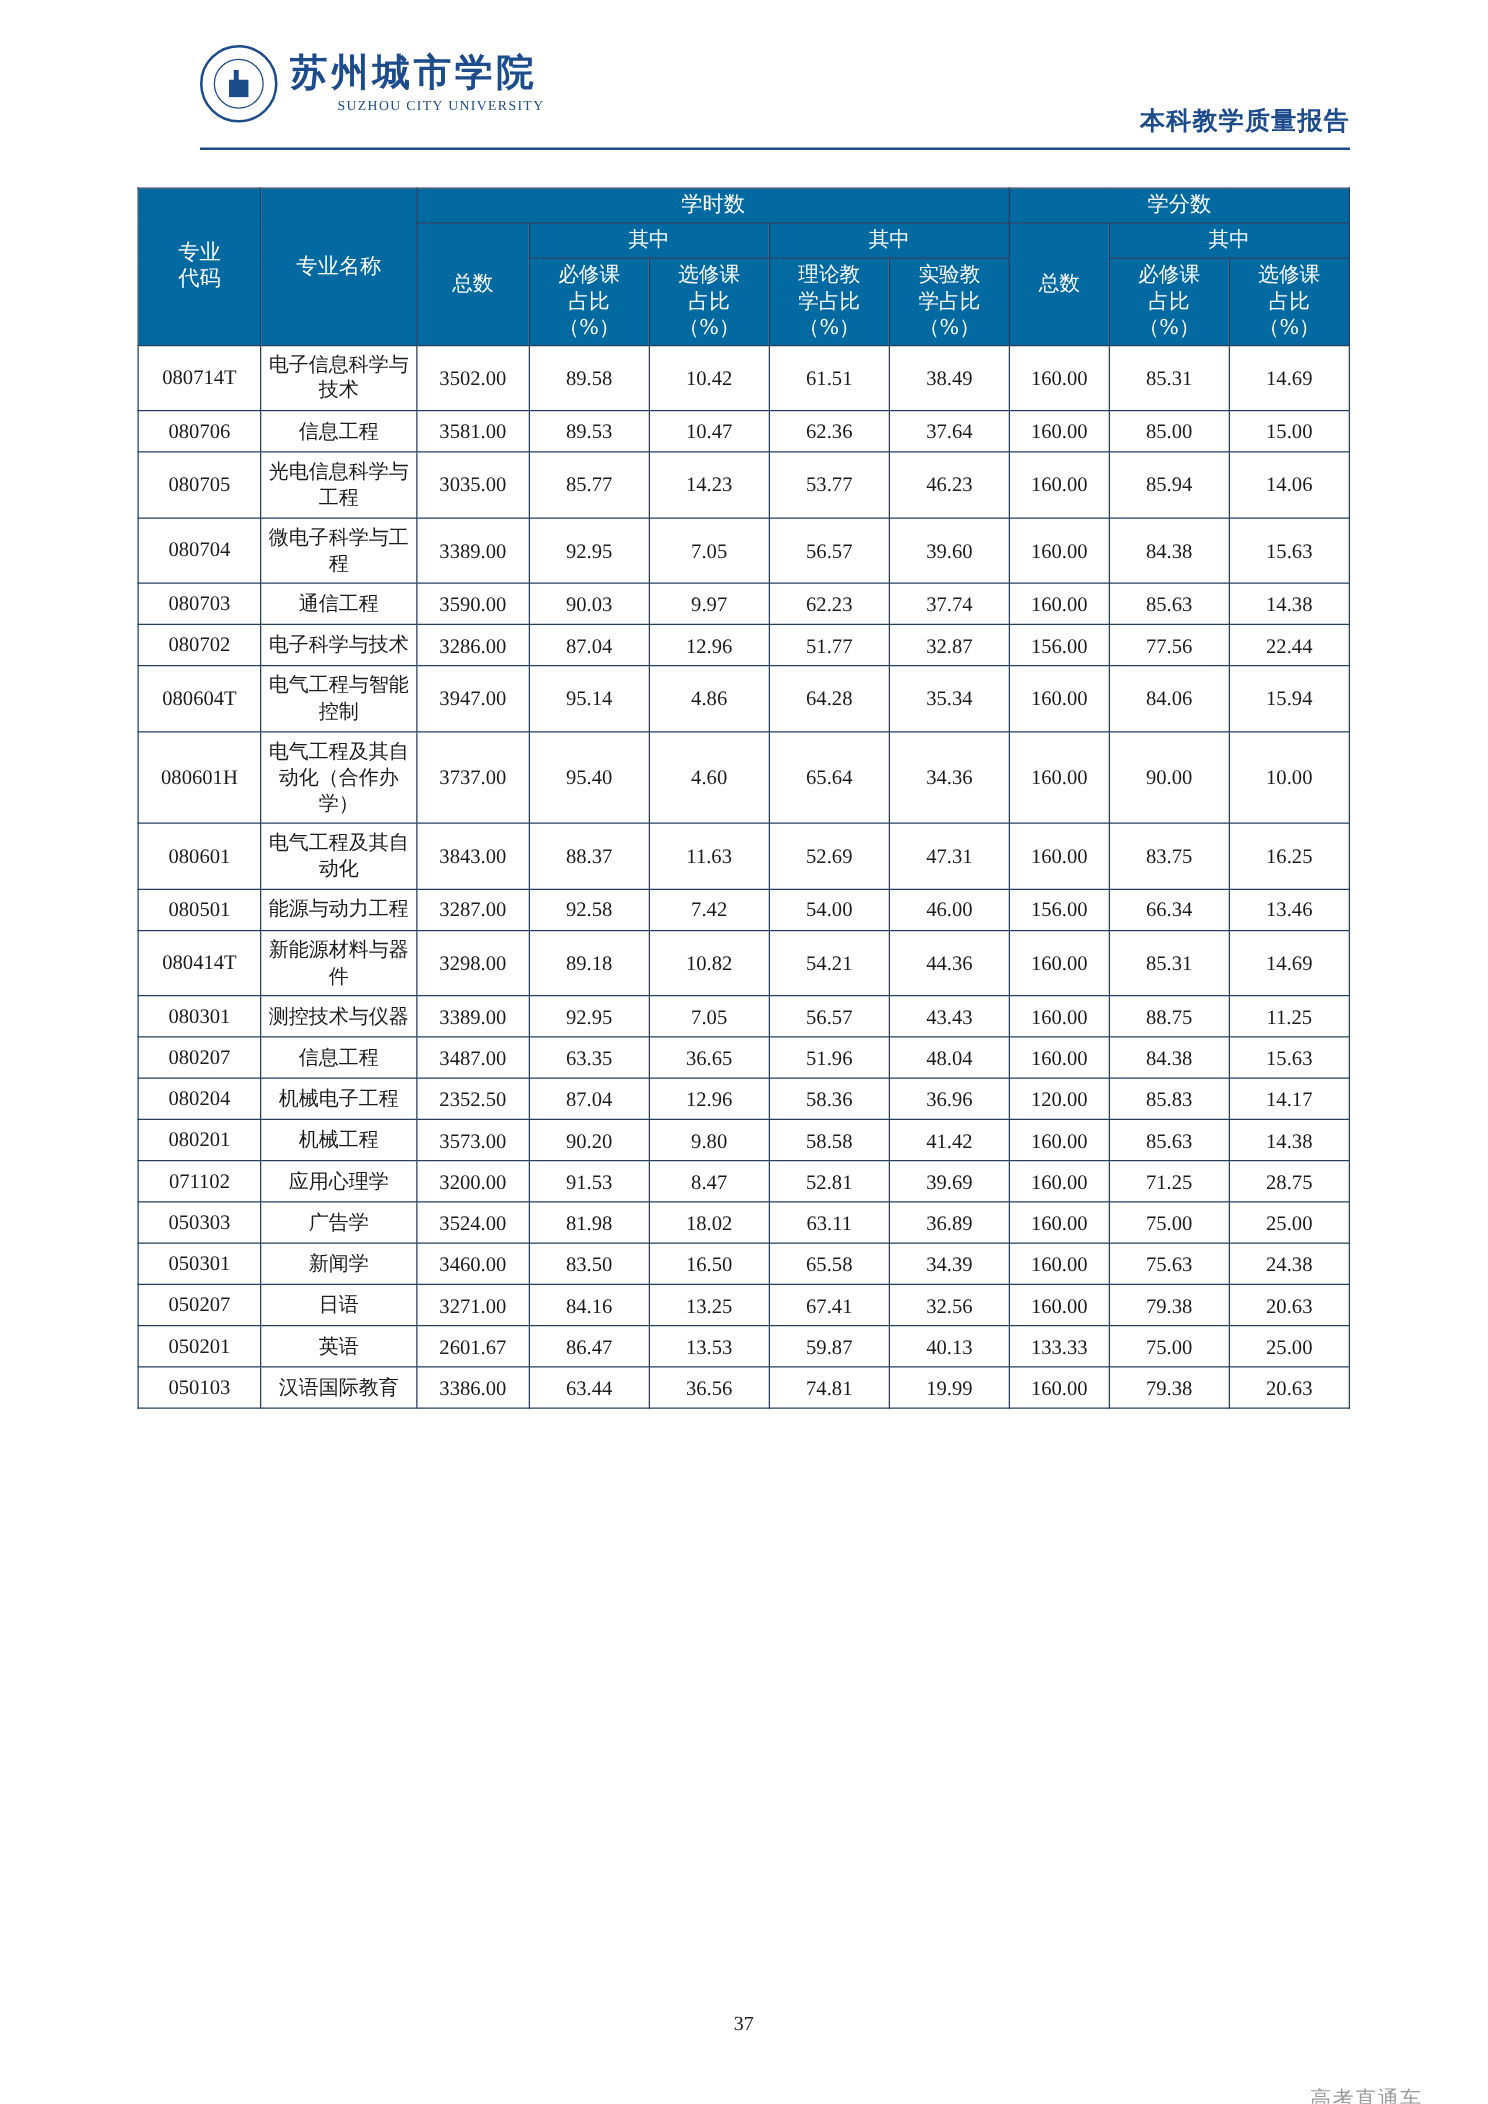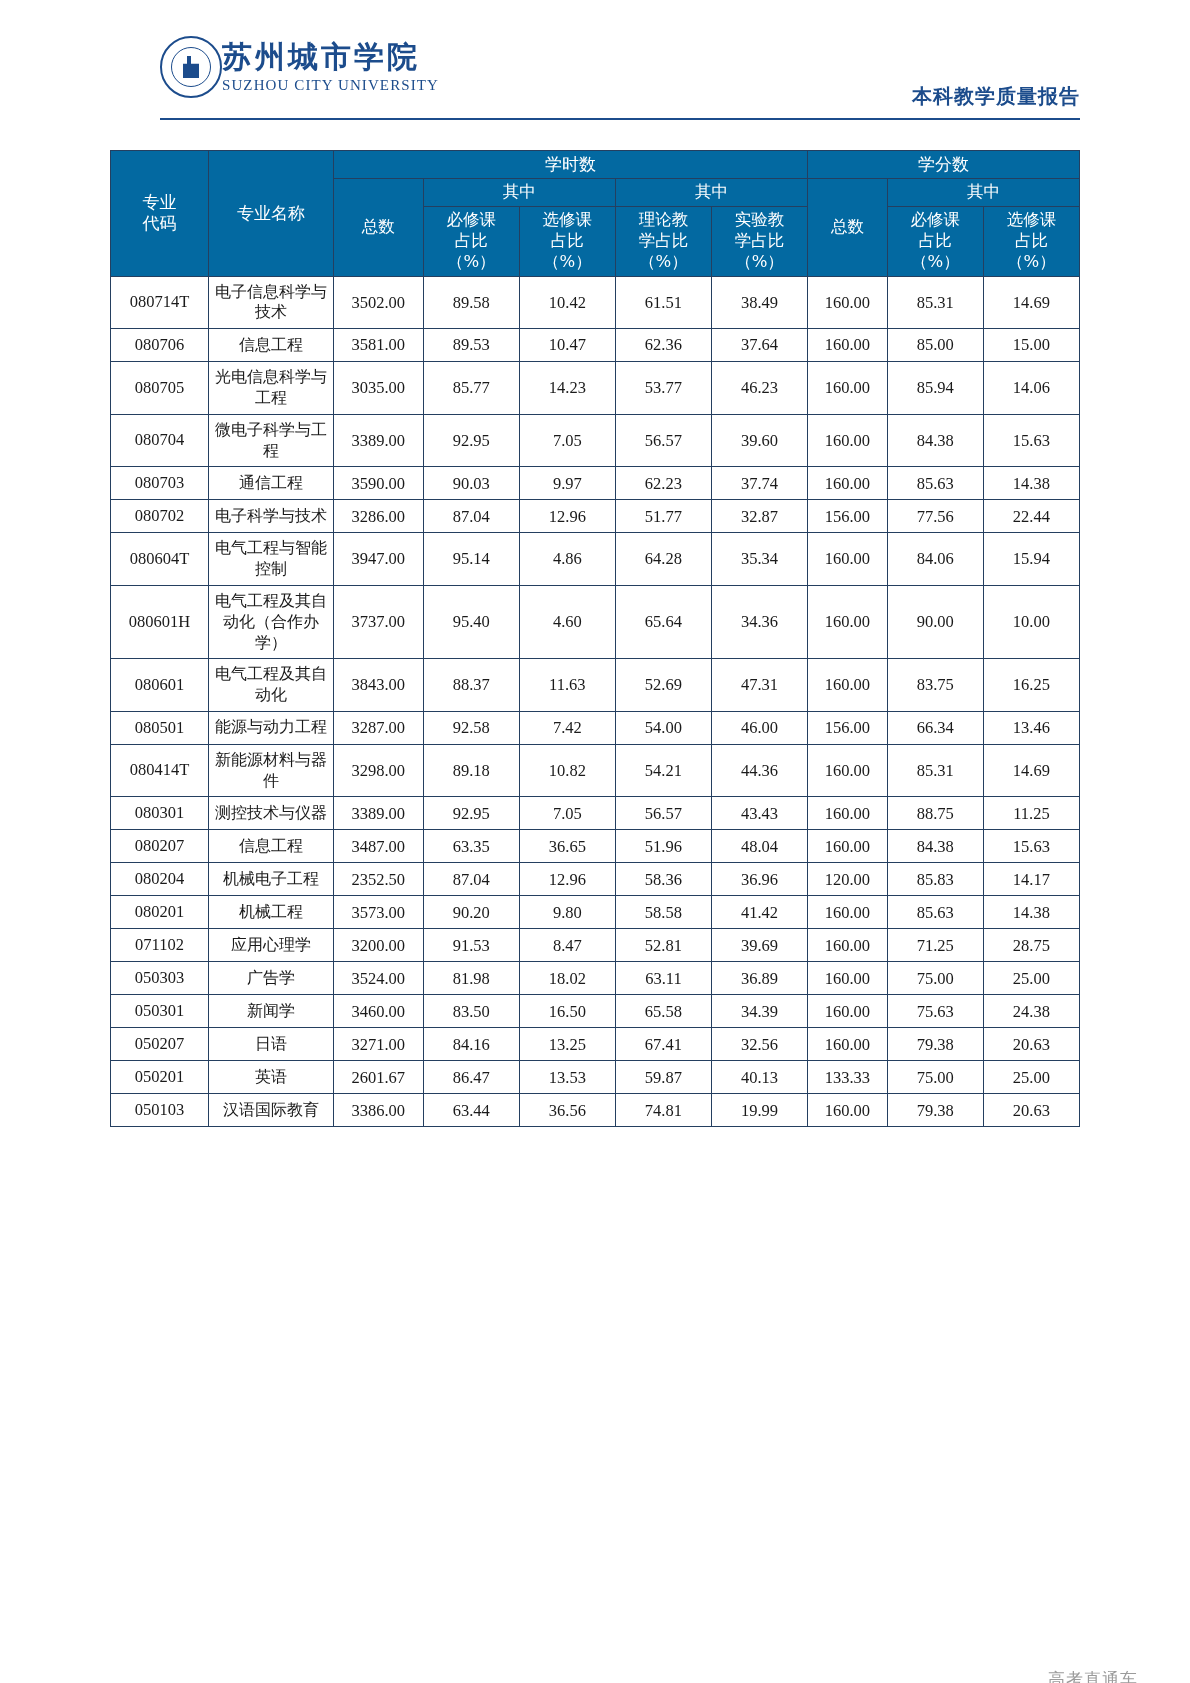--- a/index.html
+++ b/index.html
@@ -27,20 +27,21 @@
     position: relative;
     height: 96px;
     margin: 36px 110px 0 160px;
   }
   .logo-wrap {
     position: absolute;
     left: 0;
     top: 0;
     display: flex;
     align-items: center;
+    gap: 10px;
   }
   .logo-mark {
     width: 62px;
     height: 62px;
     border-radius: 50%;
     border: 2.5px solid #1c4c8c;
     position: relative;
     box-sizing: border-box;
     background: #ffffff;
   }
@@ -75,24 +76,25 @@
   }
   .logo-cn {
     font-size: 30px;
     color: #1c4c8c;
     letter-spacing: 3px;
     font-family: "DejaVu Serif", "Liberation Serif", serif;
     font-weight: bold;
   }
   .logo-en {
     margin-top: 6px;
-    font-size: 15px;
+    font-size: 11px;
     color: #1c4c8c;
     letter-spacing: 1.1px;
     font-family: "Liberation Serif", serif;
+    margin-left: 38px;
   }
   .header-title {
     position: absolute;
     right: 0;
     bottom: 22px;
     font-size: 20px;
     color: #1c4c8c;
     font-weight: bold;
     letter-spacing: 1px;
     font-family: Liberation Sans, sans-serif;
@@ -508,15 +510,16 @@
             <td>74.81</td>
             <td>19.99</td>
             <td>160.00</td>
             <td>79.38</td>
             <td>20.63</td>
           </tr>
         </tbody>
     </table>
   </div>
 
+  <div class="page-number">37</div>
   <div class="watermark">高考直通车</div>
 
 </div>
 
 </body></html>

